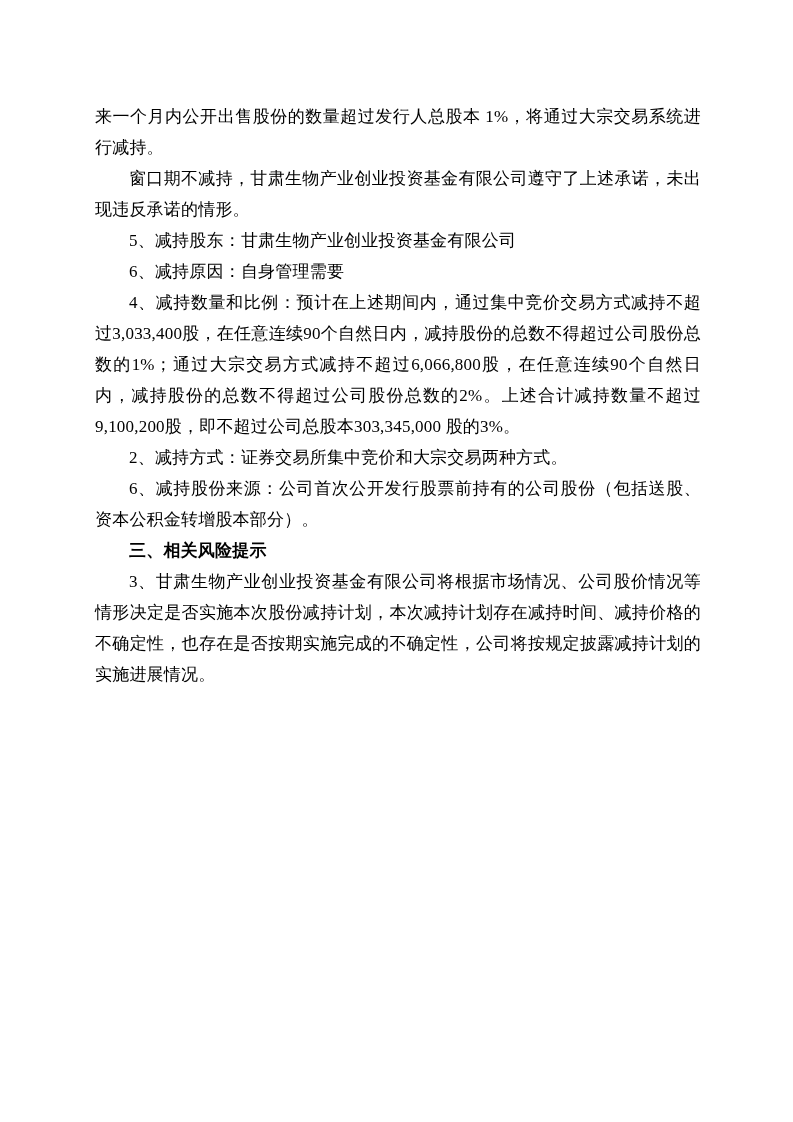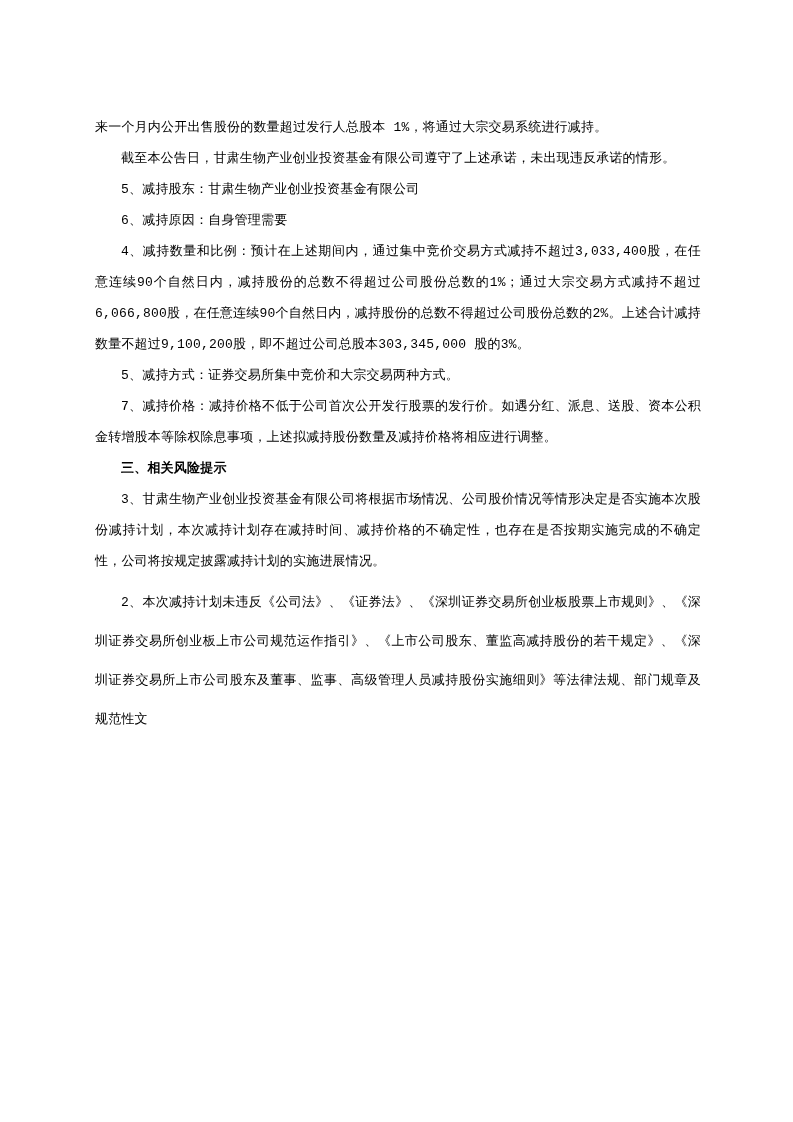--- a/index.html
+++ b/index.html
@@ -12,28 +12,27 @@
     width: 793px;
     height: 1122px;
     margin: 0 auto;
     background: #ffffff;
     overflow: hidden;
     font-family: "Liberation Serif", "DejaVu Serif", serif;
   }
   .content {
     position: absolute;
     left: 95px;
-    top: 112px;
+    top: 101px;
     width: 606px;
     color: #000000;
-    font-size: 13px;
+    font-size: 17px;
     line-height: 31px;
     text-align: justify;
     letter-spacing: 0.2px;
-    font-family: Liberation Mono, monospace;
   }
   .content p {
     margin: 0;
     padding: 0;
   }
   .content p.indent {
     text-indent: 2em;
   }
   .content p.heading {
     font-weight: 700;
@@ -43,23 +42,22 @@
     line-height: 39px;
     margin-top: 6px;
   }
 </style>
 </head>
 <body>
 
 <div class="page" style="background: rgb(255, 255, 255);">
   <div class="content" style="color: rgb(0, 0, 0);">
       <p class="body">来一个月内公开出售股份的数量超过发行人总股本 1%，将通过大宗交易系统进行减持。</p>
-      <p class="body indent">截至本公告日，甘肃生物产业创业投资基金有限公司遵守了上述承诺，未出现违反承诺的情形。</p>
+      <p class="body indent">窗口期不减持，甘肃生物产业创业投资基金有限公司遵守了上述承诺，未出现违反承诺的情形。</p>
       <p class="body indent">5、减持股东：甘肃生物产业创业投资基金有限公司</p>
       <p class="body indent">6、减持原因：自身管理需要</p>
       <p class="body indent">4、减持数量和比例：预计在上述期间内，通过集中竞价交易方式减持不超过3,033,400股，在任意连续90个自然日内，减持股份的总数不得超过公司股份总数的1%；通过大宗交易方式减持不超过6,066,800股，在任意连续90个自然日内，减持股份的总数不得超过公司股份总数的2%。上述合计减持数量不超过9,100,200股，即不超过公司总股本303,345,000 股的3%。</p>
-      <p class="body indent">5、减持方式：证券交易所集中竞价和大宗交易两种方式。</p>
-      <p class="body indent">7、减持价格：减持价格不低于公司首次公开发行股票的发行价。如遇分红、派息、送股、资本公积金转增股本等除权除息事项，上述拟减持股份数量及减持价格将相应进行调整。</p>
+      <p class="body indent">2、减持方式：证券交易所集中竞价和大宗交易两种方式。</p>
+      <p class="body indent">6、减持股份来源：公司首次公开发行股票前持有的公司股份（包括送股、资本公积金转增股本部分）。</p>
       <p class="heading indent">三、相关风险提示</p>
       <p class="body indent">3、甘肃生物产业创业投资基金有限公司将根据市场情况、公司股价情况等情形决定是否实施本次股份减持计划，本次减持计划存在减持时间、减持价格的不确定性，也存在是否按期实施完成的不确定性，公司将按规定披露减持计划的实施进展情况。</p>
-      <p class="body indent">2、本次减持计划未违反《公司法》、《证券法》、《深圳证券交易所创业板股票上市规则》、《深圳证券交易所创业板上市公司规范运作指引》、《上市公司股东、董监高减持股份的若干规定》、《深圳证券交易所上市公司股东及董事、监事、高级管理人员减持股份实施细则》等法律法规、部门规章及规范性文</p>
     </div>
 </div>
 
 </body></html>

